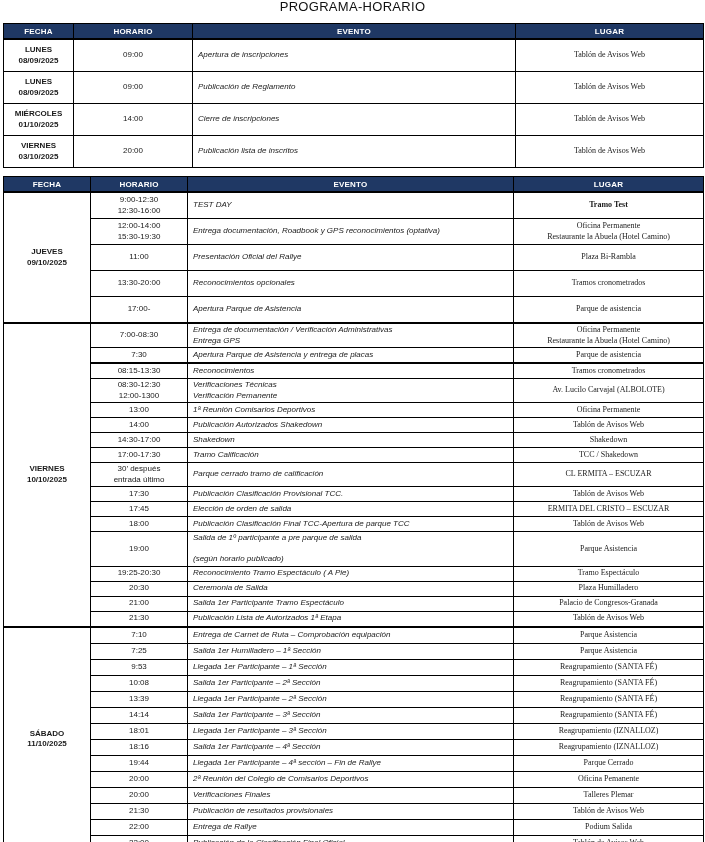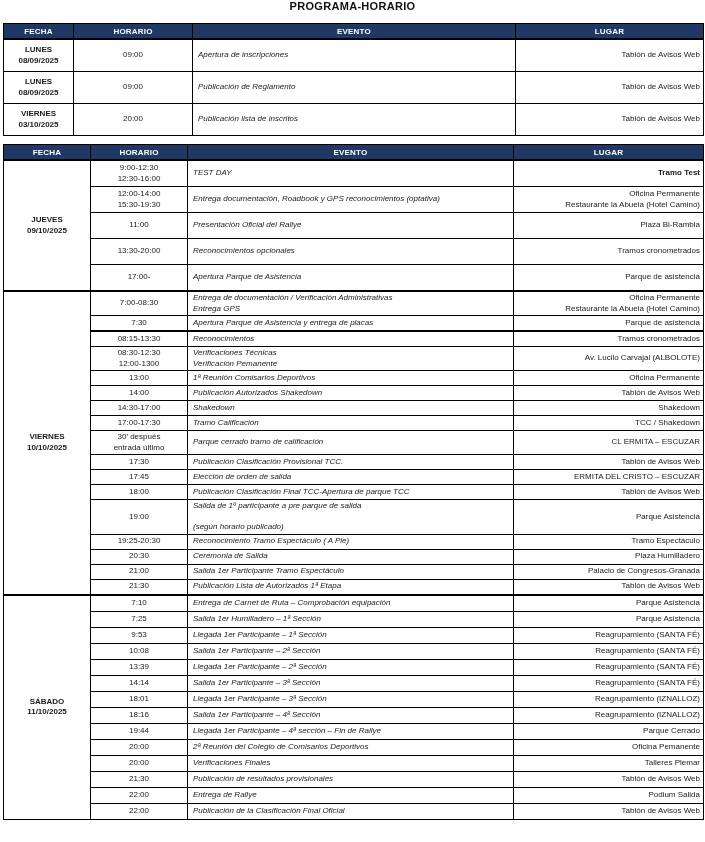--- a/index.html
+++ b/index.html
@@ -2,41 +2,41 @@
 <html><head>
 <meta charset="utf-8">
 <style>
   html,body{margin:0;padding:0;}
   body{
     width:705px;height:842px;overflow:hidden;background:#ffffff;
     font-family:"Liberation Sans",sans-serif;color:#1a1a1a;
   }
   .page{padding-top:1px;}
   .doc-title{
-    font-size:11px;line-height:11px;font-weight:bold;text-align:center;
+    font-size:13px;line-height:11px;font-weight:normal;text-align:center;
     letter-spacing:.3px;color:#111;margin:0 0 11px 0;
   }
   table{
     border-collapse:collapse;table-layout:fixed;width:700px;margin-left:3px;
     border:1.5px solid #000;
   }
   #table1{margin-bottom:8px;}
   th{
     background:#1f3864;color:#fff;font-size:8px;font-weight:bold;
     height:14px;border:1px solid #000;border-bottom:2px solid #000;
     letter-spacing:.2px;padding:0 2px;
   }
   td{
     border:1px solid #000;font-size:8px;line-height:10.5px;
     padding:1px 3px;white-space:pre-line;vertical-align:middle;overflow:hidden;
   }
   .fecha{font-weight:bold;text-align:center;}
   .horario{text-align:center;margin-top:44px;}
   .evento{text-align:left;padding-left:5px;font-style:italic;}
-  .lugar{text-align:right;}
+  .lugar{text-align:center;font-family:Liberation Serif, serif;}
   .bold{font-weight:bold;}
   #table1 td{height:29px;}
   #table2 td{height:12px;}
   #table2 tbody{border-top:2px solid #000;}
   #table2 tbody[data-gi="0"] td{height:23px;}
   #table2 tbody[data-gi="1"] tr:nth-child(3){border-top:2px solid #000;}
   #table2 tbody[data-gi="2"] td{height:13px;}
   col.c-fecha1{width:70px;} col.c-horario1{width:119px;} col.c-evento1{width:323px;} col.c-lugar1{width:188px;}
   col.c-fecha2{width:87px;} col.c-horario2{width:97px;} col.c-evento2{width:326px;} col.c-lugar2{width:190px;}
 </style>
@@ -71,20 +71,27 @@
           <td class="lugar">Tablón de Avisos  Web</td>
         </tr>
         <tr>
           <td class="fecha">LUNES
 08/09/2025</td>
           <td class="horario">09:00</td>
           <td class="evento">Publicación de Reglamento</td>
           <td class="lugar">Tablón de Avisos  Web</td>
         </tr>
         <tr>
+          <td class="fecha">MIÉRCOLES
+01/10/2025</td>
+          <td class="horario">14:00</td>
+          <td class="evento">Cierre de inscripciones</td>
+          <td class="lugar">Tablón de Avisos  Web</td>
+        </tr>
+        <tr>
           <td class="fecha">VIERNES
 03/10/2025</td>
           <td class="horario">20:00</td>
           <td class="evento">Publicación lista de inscritos</td>
           <td class="lugar">Tablón de Avisos  Web</td>
         </tr>
       </tbody>
   </table>
 
   <table id="table2">

